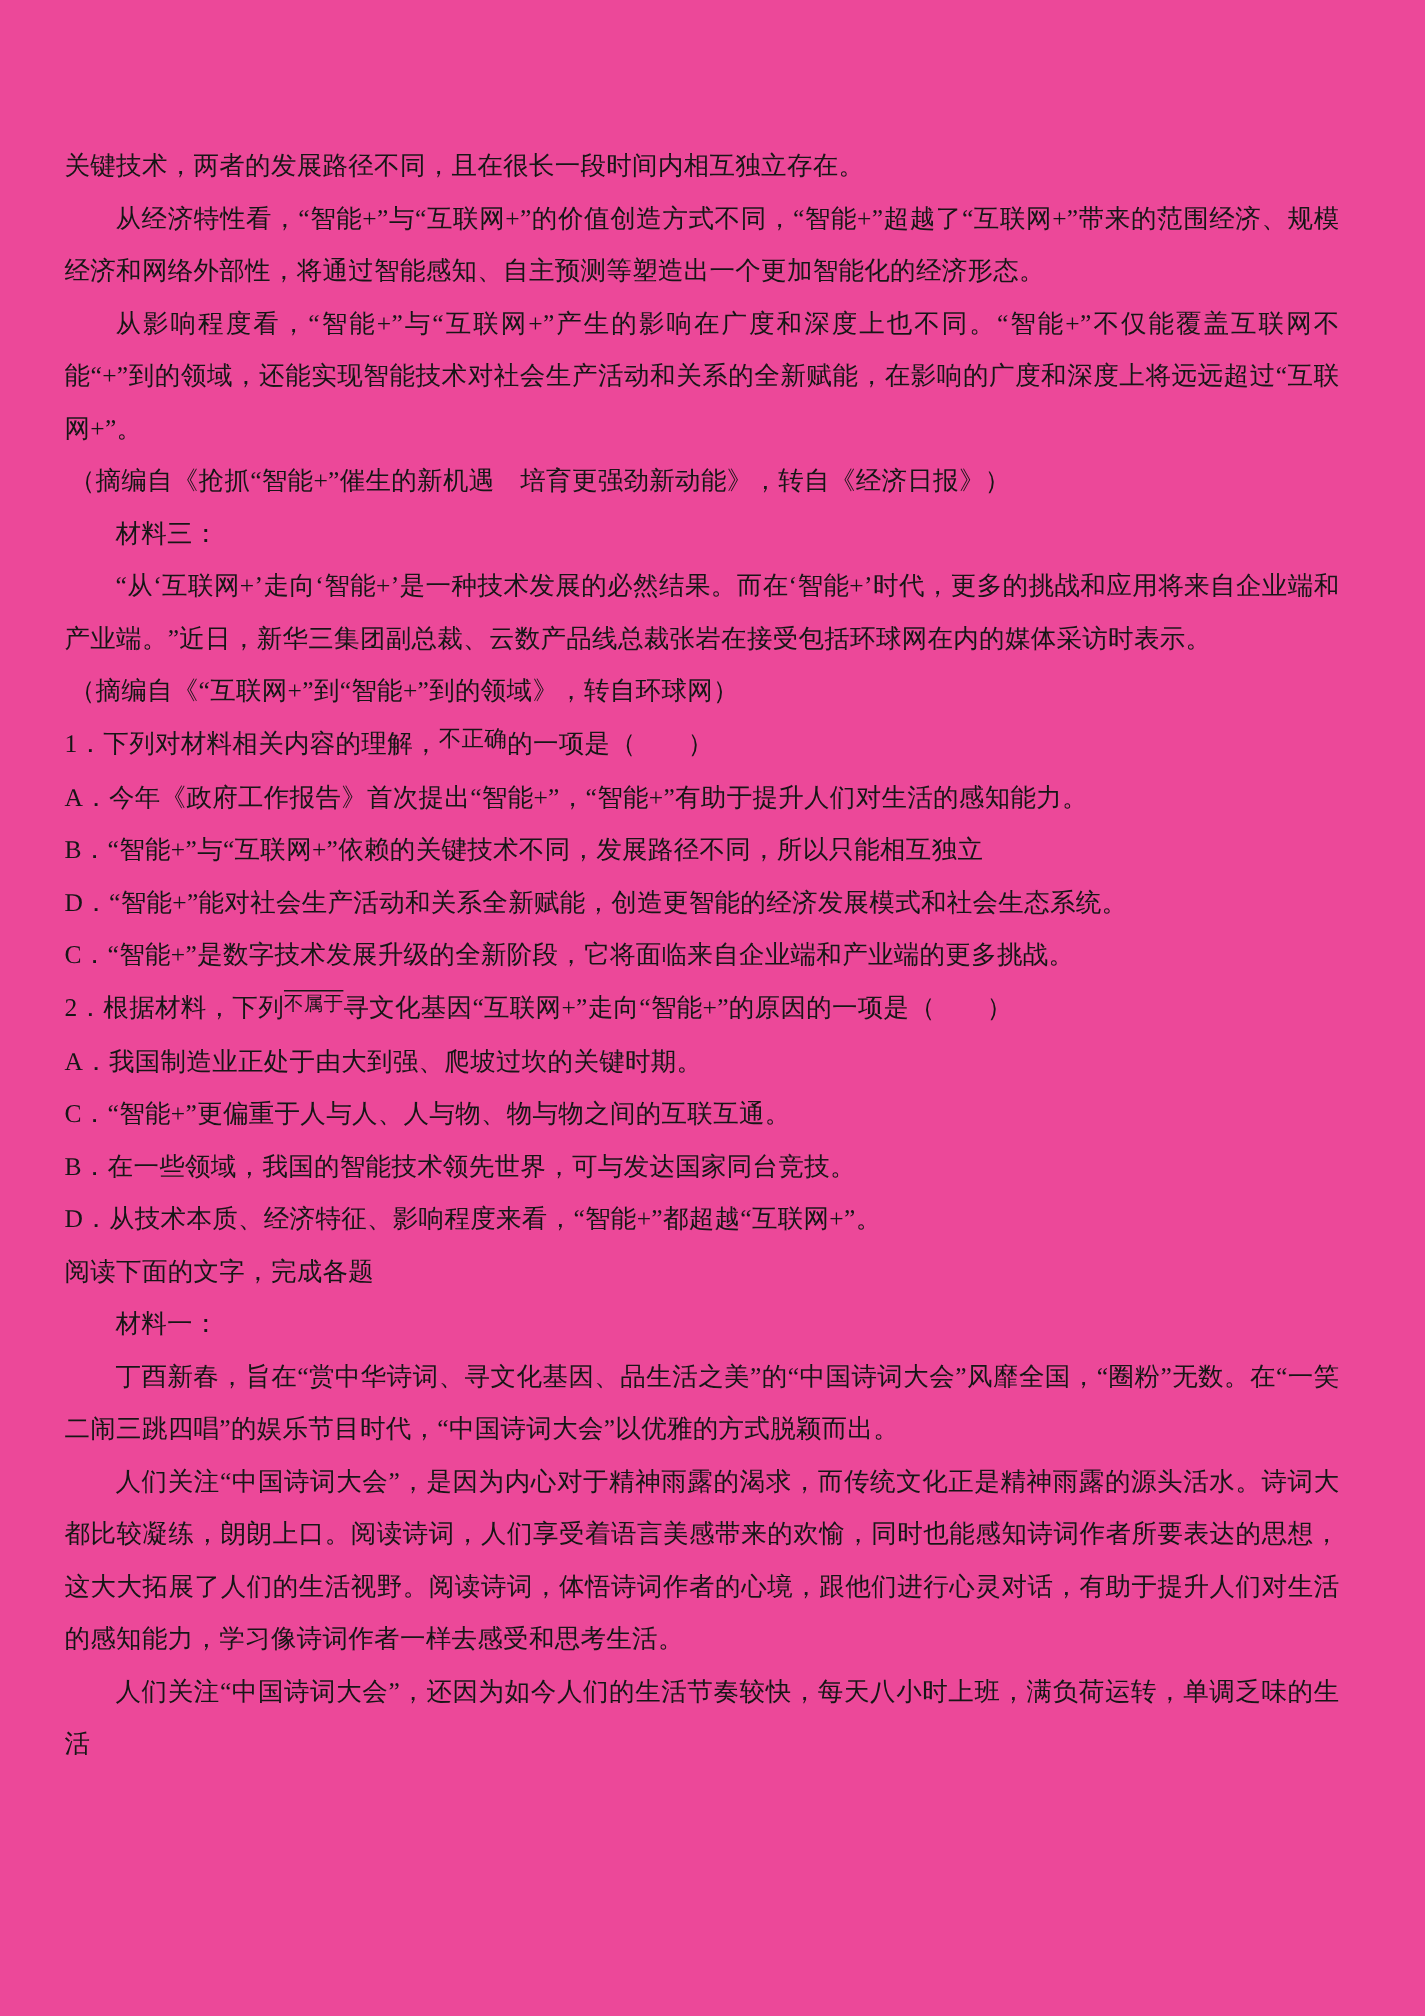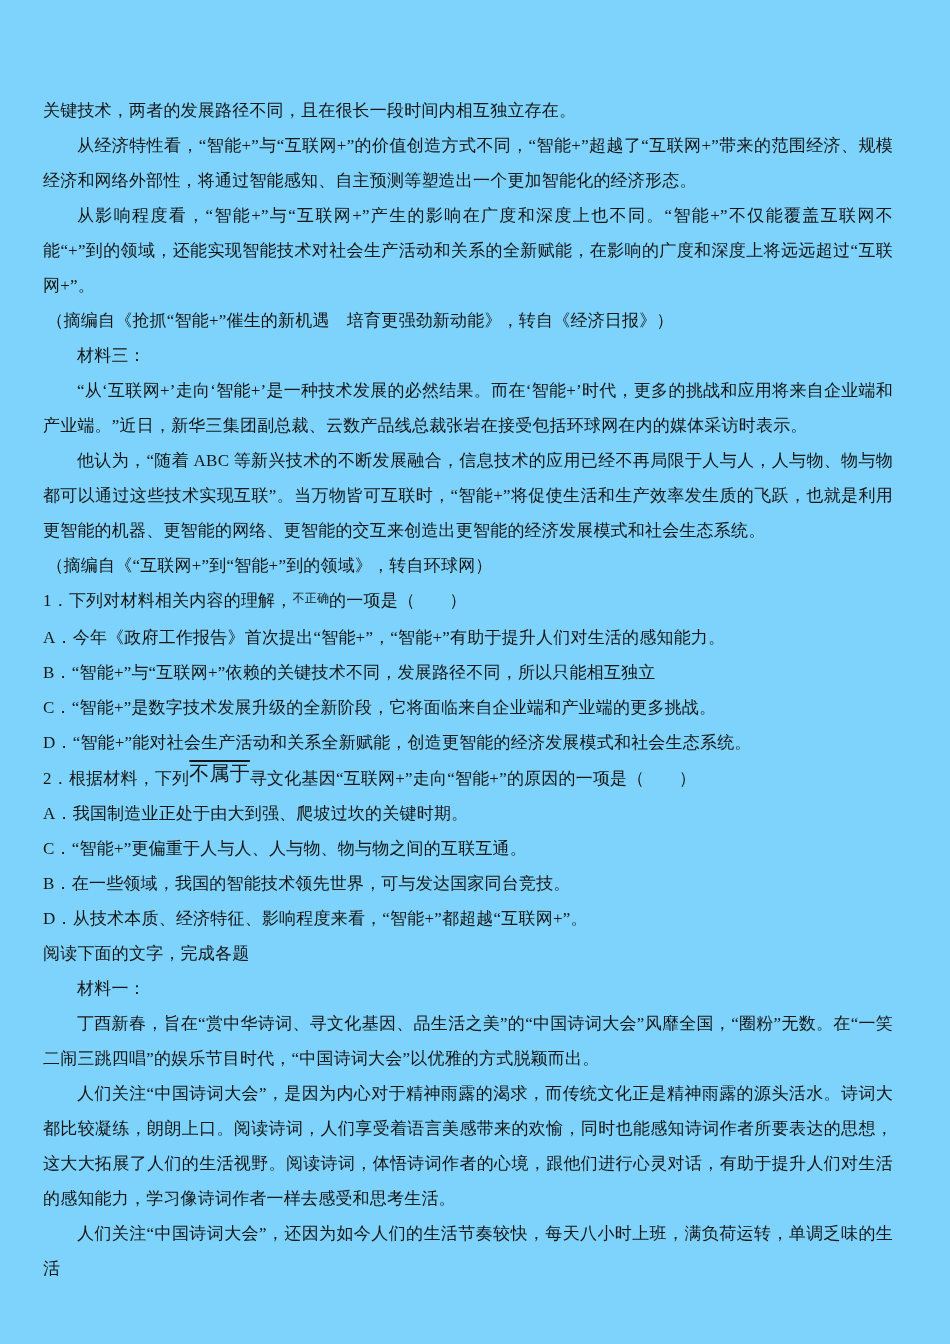--- a/index.html
+++ b/index.html
@@ -11,21 +11,21 @@
     width: 950px;
     height: 1344px;
     overflow: hidden;
     font-family: "Liberation Serif", serif;
   }
   .doc-page {
     box-sizing: border-box;
     width: 950px;
     height: 1344px;
     padding: 93px 57px 0 43px;
-    background: #7dd3fc;
+    background: #ec4899;
   }
   .doc-body {
     font-size: 17px;
     line-height: 35px;
     color: #161616;
     text-align: justify;
     letter-spacing: 0.2px;
   }
   .doc-body p {
     margin: 0;
@@ -38,49 +38,48 @@
   
   p.cite { text-indent: 0.2em; }
   
   p.item  { text-indent: 0; }
   p.plain { text-indent: 0; }
   
   .em-raised {
     position: relative;
     top: -4px;
     font-family: "Liberation Sans", sans-serif;
-    font-size: 12px;
+    font-size: 15px;
   }
   
   .em-overline {
     position: relative;
     top: -4px;
     text-decoration: overline;
     font-family: "Liberation Sans", sans-serif;
-    font-size: 20px;
+    font-size: 13px;
   }
 </style>
 </head>
 <body>
 
 <div class="doc-page">
   <div class="doc-body">
       <p class="cont"><span>关键技术，两者的发展路径不同，且在很长一段时间内相互独立存在。</span></p>
       <p class="para"><span>从经济特性看，“智能+”与“互联网+”的价值创造方式不同，“智能+”超越了“互联网+”带来的范围经济、规模经济和网络外部性，将通过智能感知、自主预测等塑造出一个更加智能化的经济形态。</span></p>
       <p class="para"><span>从影响程度看，“智能+”与“互联网+”产生的影响在广度和深度上也不同。“智能+”不仅能覆盖互联网不能“+”到的领域，还能实现智能技术对社会生产活动和关系的全新赋能，在影响的广度和深度上将远远超过“互联网+”。</span></p>
       <p class="cite"><span>（摘编自《抢抓“智能+”催生的新机遇　培育更强劲新动能》，转自《经济日报》）</span></p>
       <p class="para"><span>材料三：</span></p>
       <p class="para"><span>“从‘互联网+’走向‘智能+’是一种技术发展的必然结果。而在‘智能+’时代，更多的挑战和应用将来自企业端和产业端。”近日，新华三集团副总裁、云数产品线总裁张岩在接受包括环球网在内的媒体采访时表示。</span></p>
-      <p class="para"><span>他认为，“随着 ABC 等新兴技术的不断发展融合，信息技术的应用已经不再局限于人与人，人与物、物与物都可以通过这些技术实现互联”。当万物皆可互联时，“智能+”将促使生活和生产效率发生质的飞跃，也就是利用更智能的机器、更智能的网络、更智能的交互来创造出更智能的经济发展模式和社会生态系统。</span></p>
       <p class="cite"><span>（摘编自《“互联网+”到“智能+”到的领域》，转自环球网）</span></p>
       <p class="item"><span>1．下列对材料相关内容的理解，</span><span class="em-raised">不正确</span><span>的一项是（　　）</span></p>
       <p class="item"><span>A．今年《政府工作报告》首次提出“智能+”，“智能+”有助于提升人们对生活的感知能力。</span></p>
       <p class="item"><span>B．“智能+”与“互联网+”依赖的关键技术不同，发展路径不同，所以只能相互独立</span></p>
+      <p class="item"><span>D．“智能+”能对社会生产活动和关系全新赋能，创造更智能的经济发展模式和社会生态系统。</span></p>
       <p class="item"><span>C．“智能+”是数字技术发展升级的全新阶段，它将面临来自企业端和产业端的更多挑战。</span></p>
-      <p class="item"><span>D．“智能+”能对社会生产活动和关系全新赋能，创造更智能的经济发展模式和社会生态系统。</span></p>
       <p class="item"><span>2．根据材料，下列</span><span class="em-overline">不属于</span><span>寻文化基因“互联网+”走向“智能+”的原因的一项是（　　）</span></p>
       <p class="item"><span>A．我国制造业正处于由大到强、爬坡过坎的关键时期。</span></p>
       <p class="item"><span>C．“智能+”更偏重于人与人、人与物、物与物之间的互联互通。</span></p>
       <p class="item"><span>B．在一些领域，我国的智能技术领先世界，可与发达国家同台竞技。</span></p>
       <p class="item"><span>D．从技术本质、经济特征、影响程度来看，“智能+”都超越“互联网+”。</span></p>
       <p class="plain"><span>阅读下面的文字，完成各题</span></p>
       <p class="para"><span>材料一：</span></p>
       <p class="para"><span>丁酉新春，旨在“赏中华诗词、寻文化基因、品生活之美”的“中国诗词大会”风靡全国，“圈粉”无数。在“一笑二闹三跳四唱”的娱乐节目时代，“中国诗词大会”以优雅的方式脱颖而出。</span></p>
       <p class="para"><span>人们关注“中国诗词大会”，是因为内心对于精神雨露的渴求，而传统文化正是精神雨露的源头活水。诗词大都比较凝练，朗朗上口。阅读诗词，人们享受着语言美感带来的欢愉，同时也能感知诗词作者所要表达的思想，这大大拓展了人们的生活视野。阅读诗词，体悟诗词作者的心境，跟他们进行心灵对话，有助于提升人们对生活的感知能力，学习像诗词作者一样去感受和思考生活。</span></p>
       <p class="para"><span>人们关注“中国诗词大会”，还因为如今人们的生活节奏较快，每天八小时上班，满负荷运转，单调乏味的生活</span></p>

